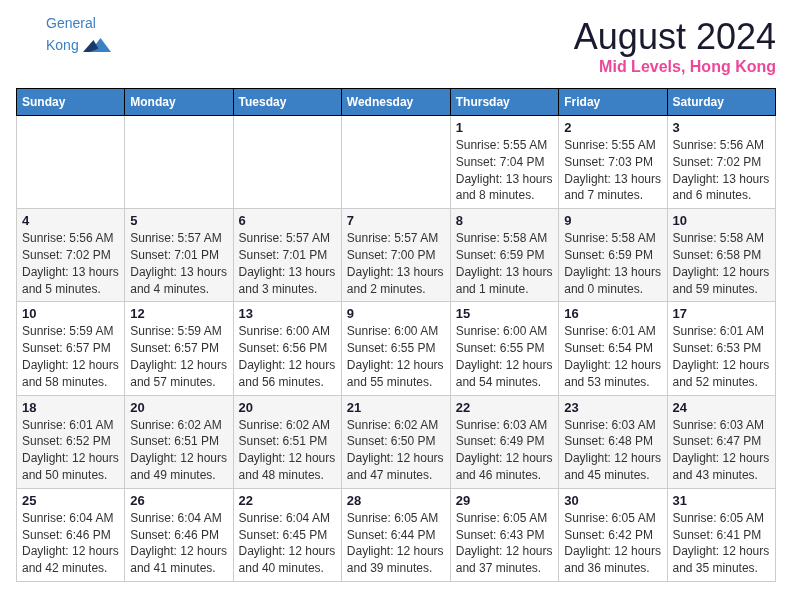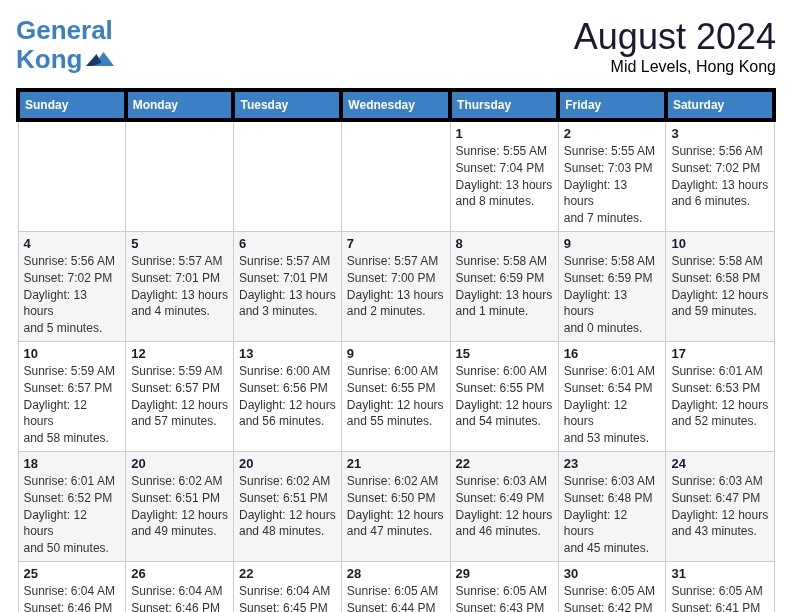--- a/index.html
+++ b/index.html
@@ -14,59 +14,60 @@
       display: flex;
       justify-content: space-between;
       align-items: flex-start;
       margin-bottom: 12px;
     }
     .logo {
       display: flex;
       align-items: center;
     }
     .logo-text {
-      font-size: 26px;
-      font-weight: bold;
+      font-size: 14px;
+      font-weight: normal;
       color: #1a1a2e;
       line-height: 1.1;
+      margin-left: 30px;
     }
     .logo-text span {
       color: #3b7fc4;
     }
     .logo-icon {
       width: 28px;
       height: 28px;
       margin-left: 4px;
     }
     .title-block {
       text-align: right;
     }
     .title-block h1 {
       font-size: 36px;
       font-weight: normal;
       color: #1a1a2e;
     }
     .title-block h2 {
       font-size: 16px;
-      font-weight: normal;
-      color: #000000;
+      font-weight: bold;
+      color: #ec4899;
     }
     table {
       width: 100%;
       border-collapse: collapse;
       font-size: 11px;
     }
     thead tr th {
       background-color: #3b7fc4;
       color: #fff;
       text-align: left;
       padding: 6px 5px;
       font-size: 12px;
       font-weight: bold;
-      border: 4px solid #000000;
+      border: 1px solid #000000;
     }
     tbody tr td {
       border: 1px solid #ccc;
       vertical-align: top;
       padding: 4px 5px;
       width: 110px;
       min-height: 80px;
       background: #fff;
     }
     tbody tr:nth-child(even) td {

